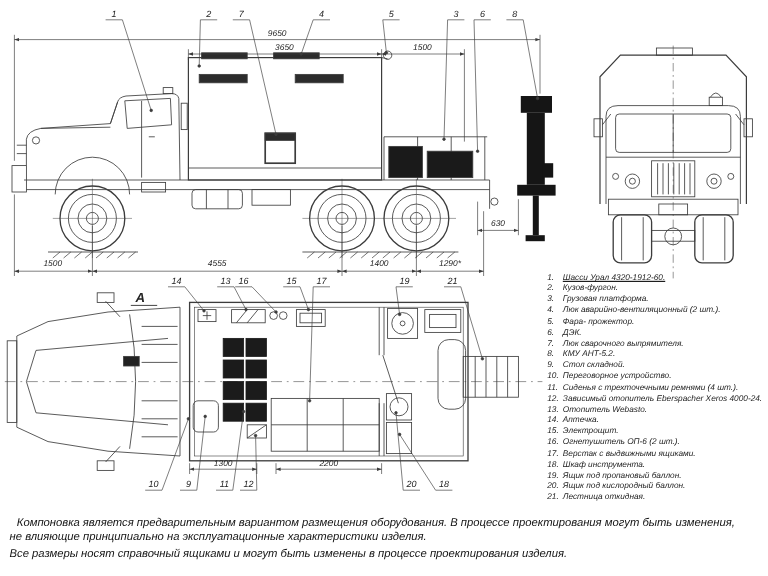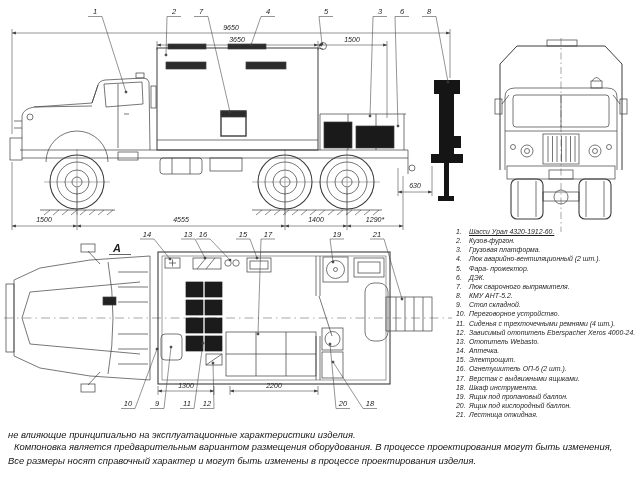--- a/index.html
+++ b/index.html
@@ -479,18 +479,18 @@
         <span class="pl-num">20.</span>
         <span class="pl-text">Ящик под кислородный баллон.</span>
       </div>
     <div class="pl-row">
         <span class="pl-num">21.</span>
         <span class="pl-text">Лестница откидная.</span>
       </div>
   </div>
 
   <div class="notes">
+    <div class="note-line indent">Компоновка является предварительным вариантом размещения оборудования.  В процессе проектирования могут быть изменения,</div>
     <div class="note-line">не влияющие принципиально на эксплуатационные характеристики изделия.</div>
-    <div class="note-line indent">Компоновка является предварительным вариантом размещения оборудования.  В процессе проектирования могут быть изменения,</div>
-    <div class="note-line gap">Все размеры носят справочный характер и могут быть изменены в процессе проектирования изделия.</div>
+    <div class="note-line gap">Все размеры носят справочный ящиками и могут быть изменены в процессе проектирования изделия.</div>
   </div>
 
 </div>
 
 </body></html>

